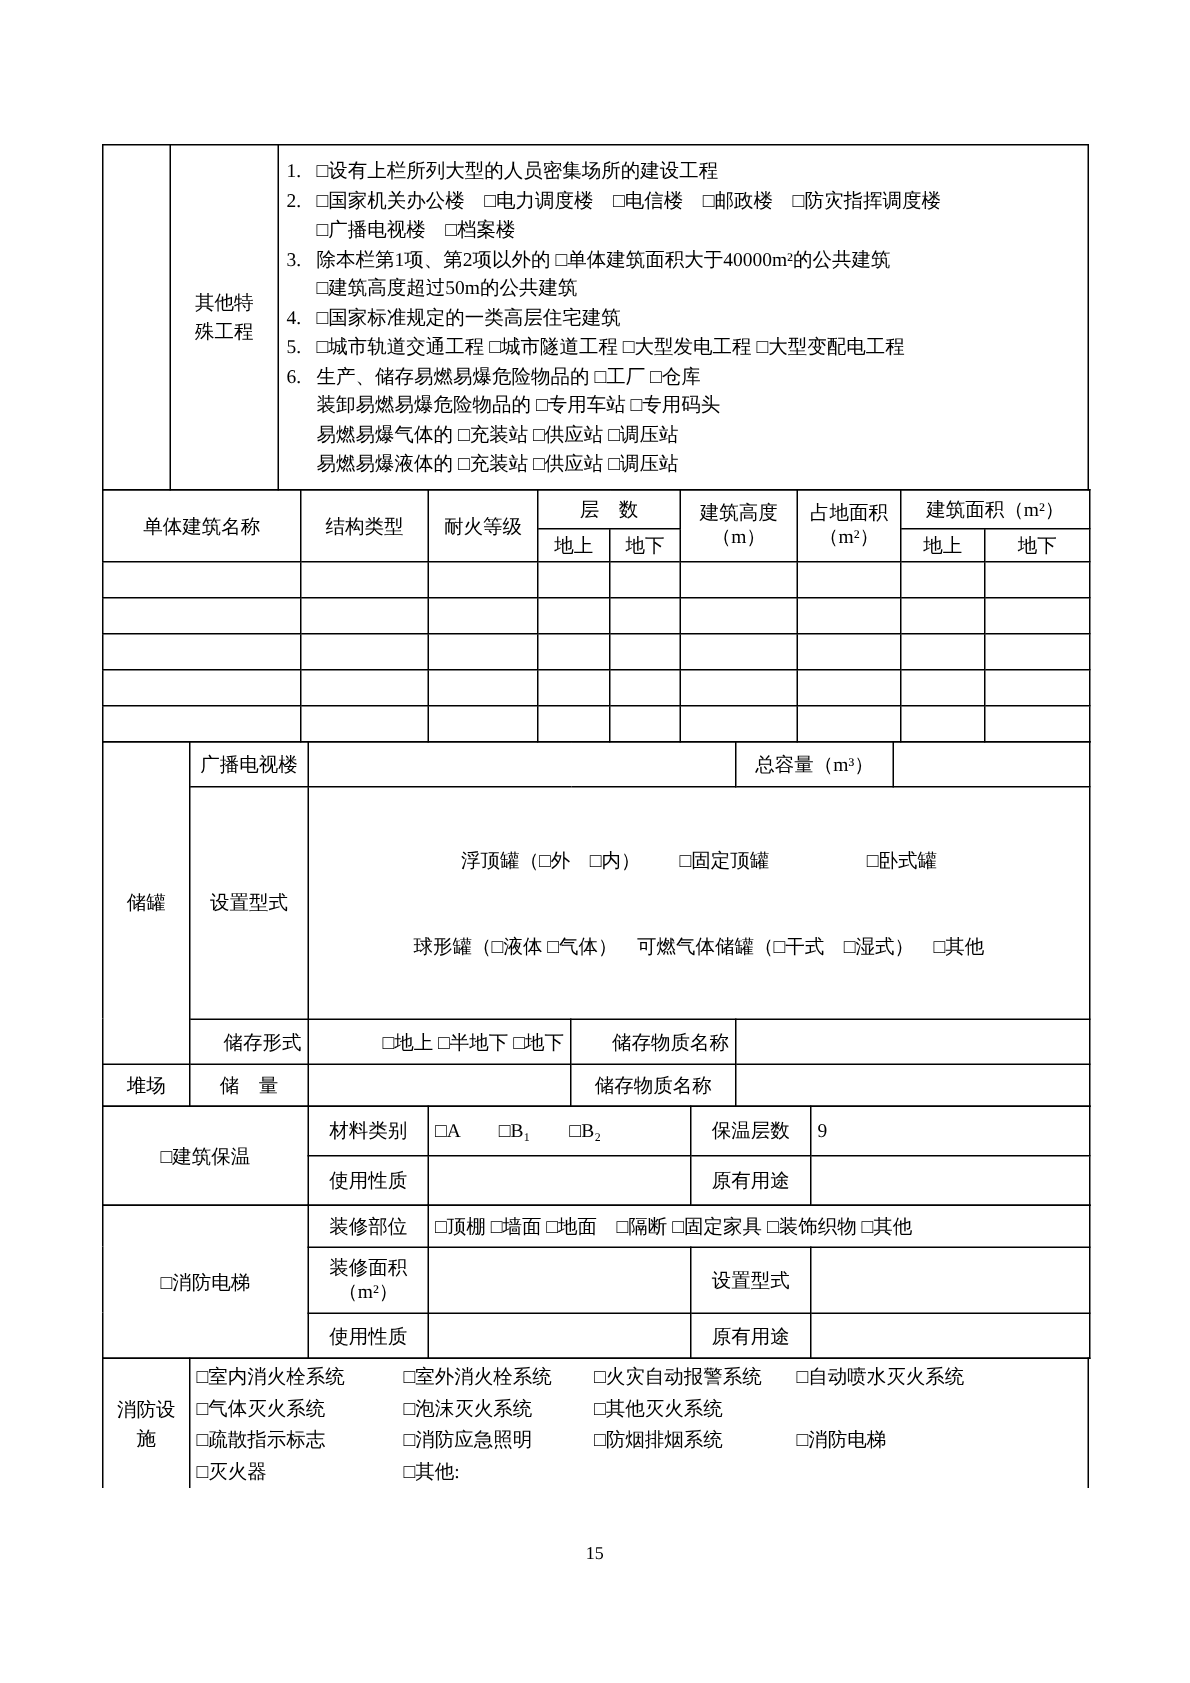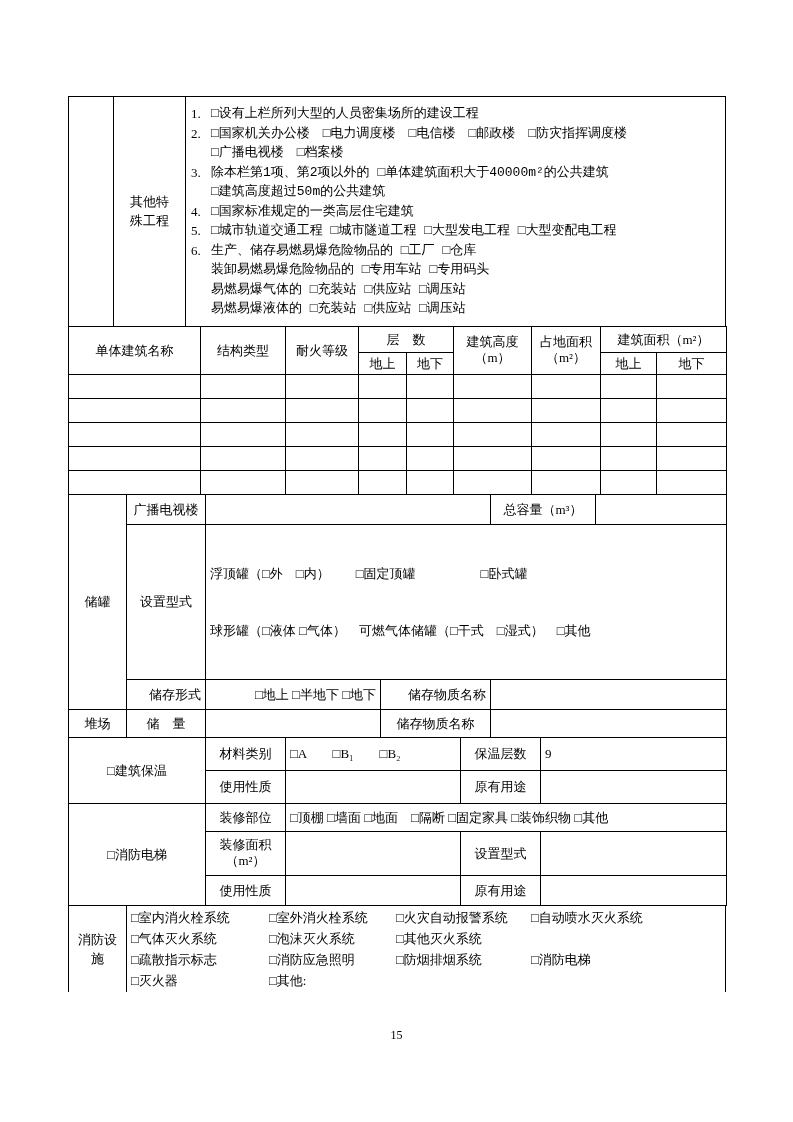--- a/index.html
+++ b/index.html
@@ -18,31 +18,31 @@
     vertical-align:middle; padding:1px 4px; overflow:hidden;
   }
   .center { text-align:center; }
   .pre { white-space:pre-wrap; }
 
   
   .tA .content-cell { padding:7px 4px 7px 5px; vertical-align:top; }
   .sp-item { display:flex; align-items:flex-start; }
   .sp-num { width:20px; flex:none; line-height:19.5px; }
   .sp-lines { flex:1; }
-  .sp-lines > div { line-height:19.5px; white-space:pre-wrap;font-family:Liberation Mono, monospace; }
+  .sp-lines > div { line-height:19.5px; white-space:pre-wrap; }
 
   
   .tB .hrow1 td { height:26px; text-align:center; }
   .tB .hrow2 td { height:20px; text-align:center;margin-left:45px; }
   .tB .erow td { height:24px; }
   .two-line div { line-height:16px; text-align:center; }
 
   
   .tC .r1 td { height:30px; }
-  .tC .r2 td { height:56px; }
+  .tC .r2 td { height:56px;text-align:center; }
   .tC .r3 td { height:30px;text-align:right; }
   .tC .r4 td { height:28px; }
 
   
   .tD td { height:33px;margin-top:37px; }
 
   
   .tE .r1 td { height:28px; }
   .tE .r2 td { height:44px; }
   .tE .r3 td { height:30px; }

